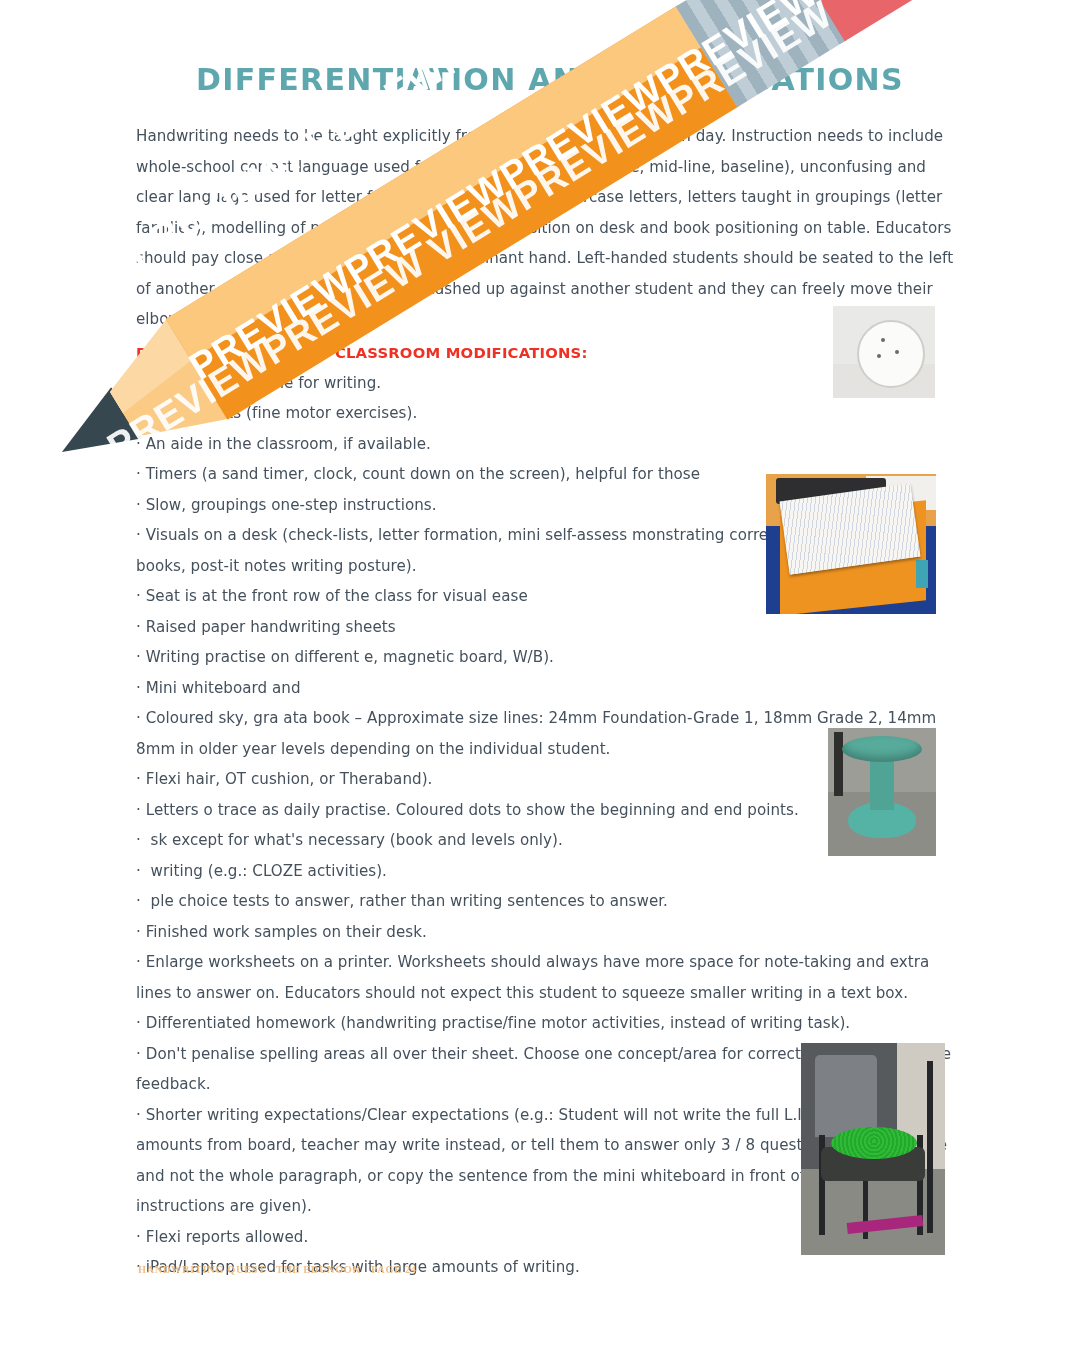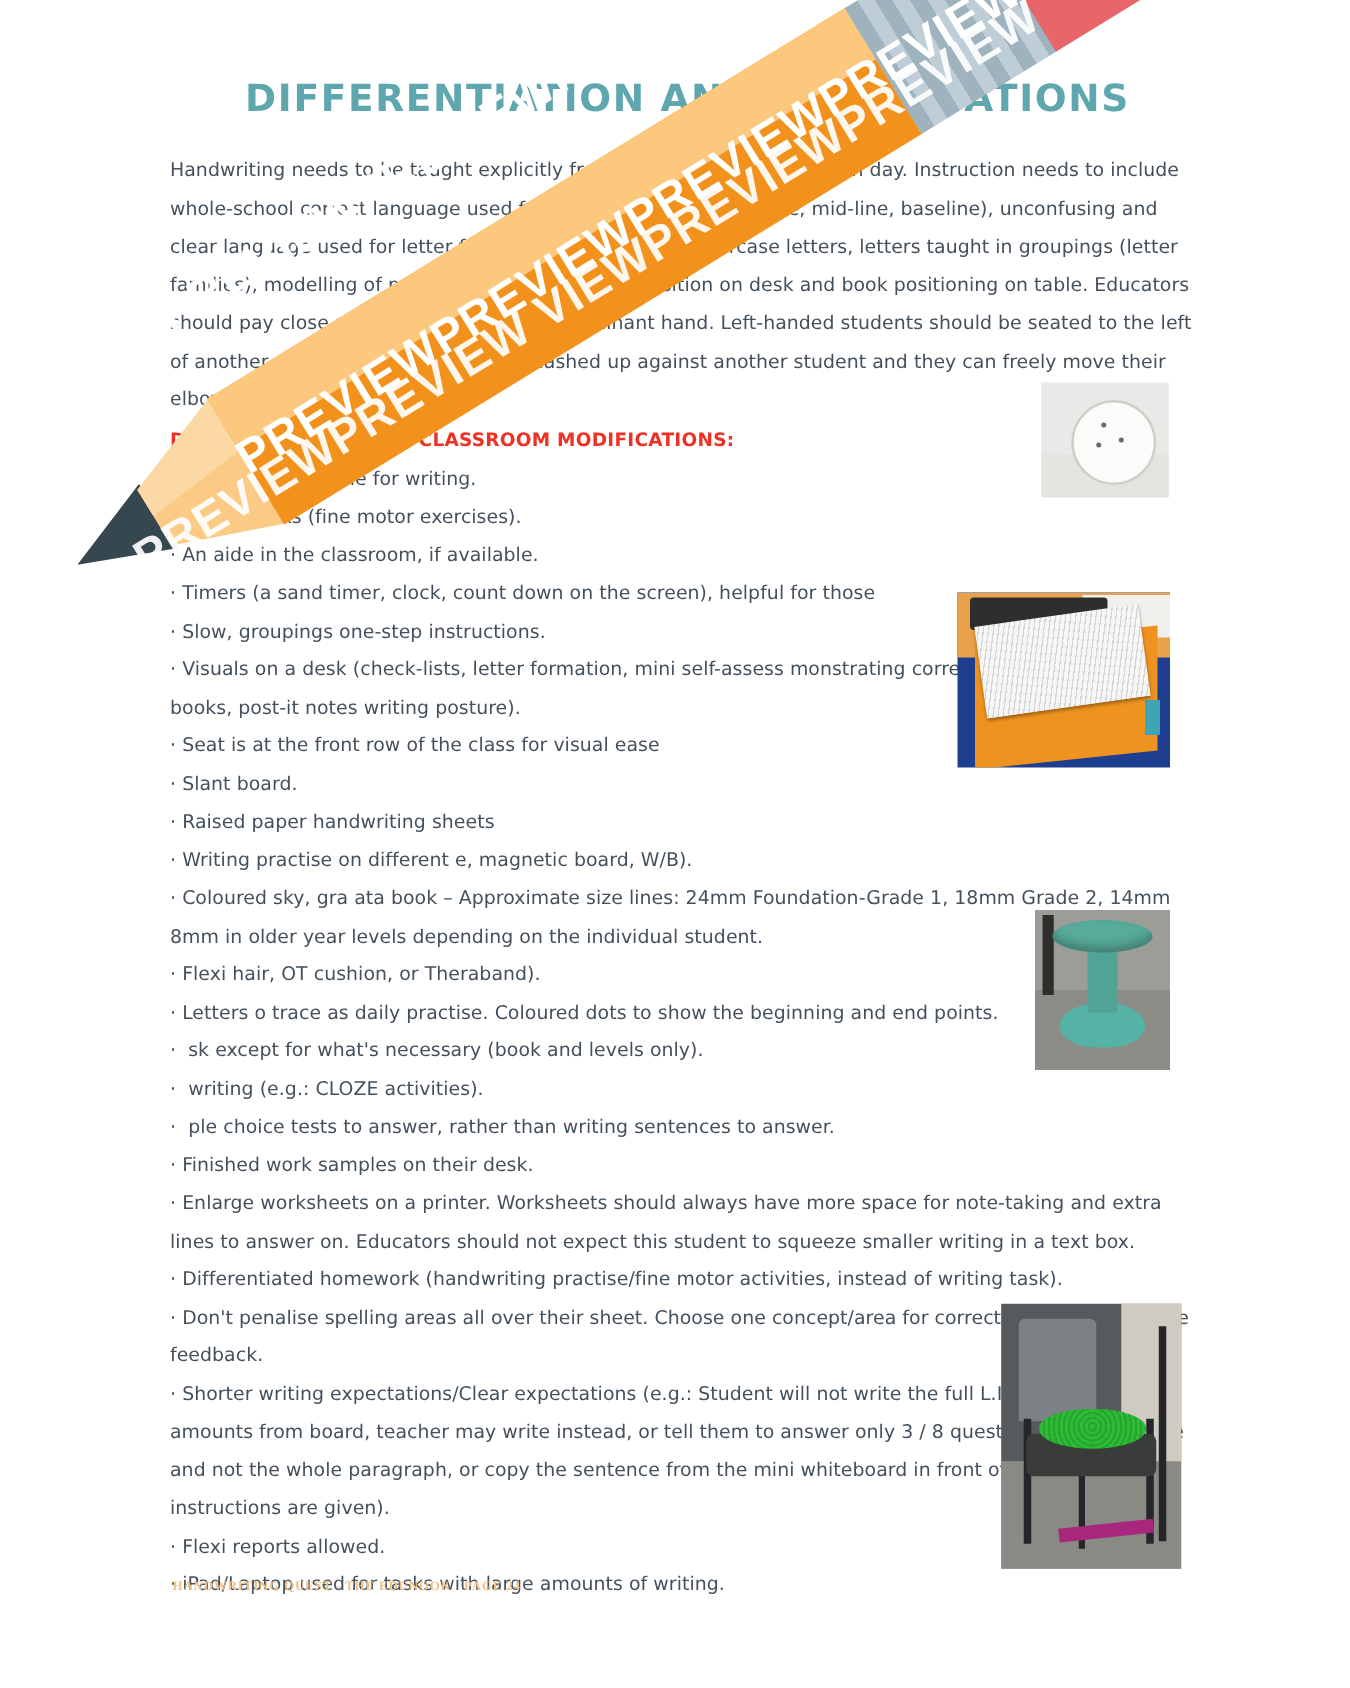--- a/index.html
+++ b/index.html
@@ -243,23 +243,23 @@
     <p id="section-heading">DIFFERENTIATION AND CLASSROOM MODIFICATIONS:</p>
 
     <ul id="bullet-list">
         <li>Allowing extra time for writing.</li>
         <li>Brain breaks (fine motor exercises).</li>
         <li>An aide in the classroom, if available.</li>
         <li>Timers (a sand timer, clock, count down on the screen), helpful for those</li>
         <li>Slow, groupings one-step instructions.</li>
         <li>Visuals on a desk (check-lists, letter formation, mini self-assess                            monstrating correct slant direction for books, post-it notes writing posture).</li>
         <li>Seat is at the front row of the class for visual ease</li>
-        <li>Slant board.</li>
         <li>Raised paper handwriting sheets</li>
         <li>Writing practise on different                                        e, magnetic board, W/B).</li>
+        <li>Mini whiteboard and</li>
         <li>Coloured sky, gra                                   ata book – Approximate size lines: 24mm Foundation-Grade 1, 18mm Grade 2, 14mm                          8mm in older year levels depending on the individual student.</li>
         <li>Flexi                                  hair, OT cushion, or Theraband).</li>
         <li>Letters                              o trace as daily practise. Coloured dots to show the beginning and end points.</li>
         <li>                       sk except for what's necessary (book and levels only).</li>
         <li>                       writing (e.g.: CLOZE activities).</li>
         <li>       ple choice tests to answer, rather than writing sentences to answer.</li>
         <li>Finished work samples on their desk.</li>
         <li>Enlarge worksheets on a printer. Worksheets should always have more space for note-taking and extra lines to answer on. Educators should not expect this student to squeeze smaller writing in a text box.</li>
         <li>Differentiated homework (handwriting practise/fine motor activities, instead of writing task).</li>
         <li>Don't penalise spelling areas all over their sheet. Choose one concept/area for correction, giving effective feedback.</li>

